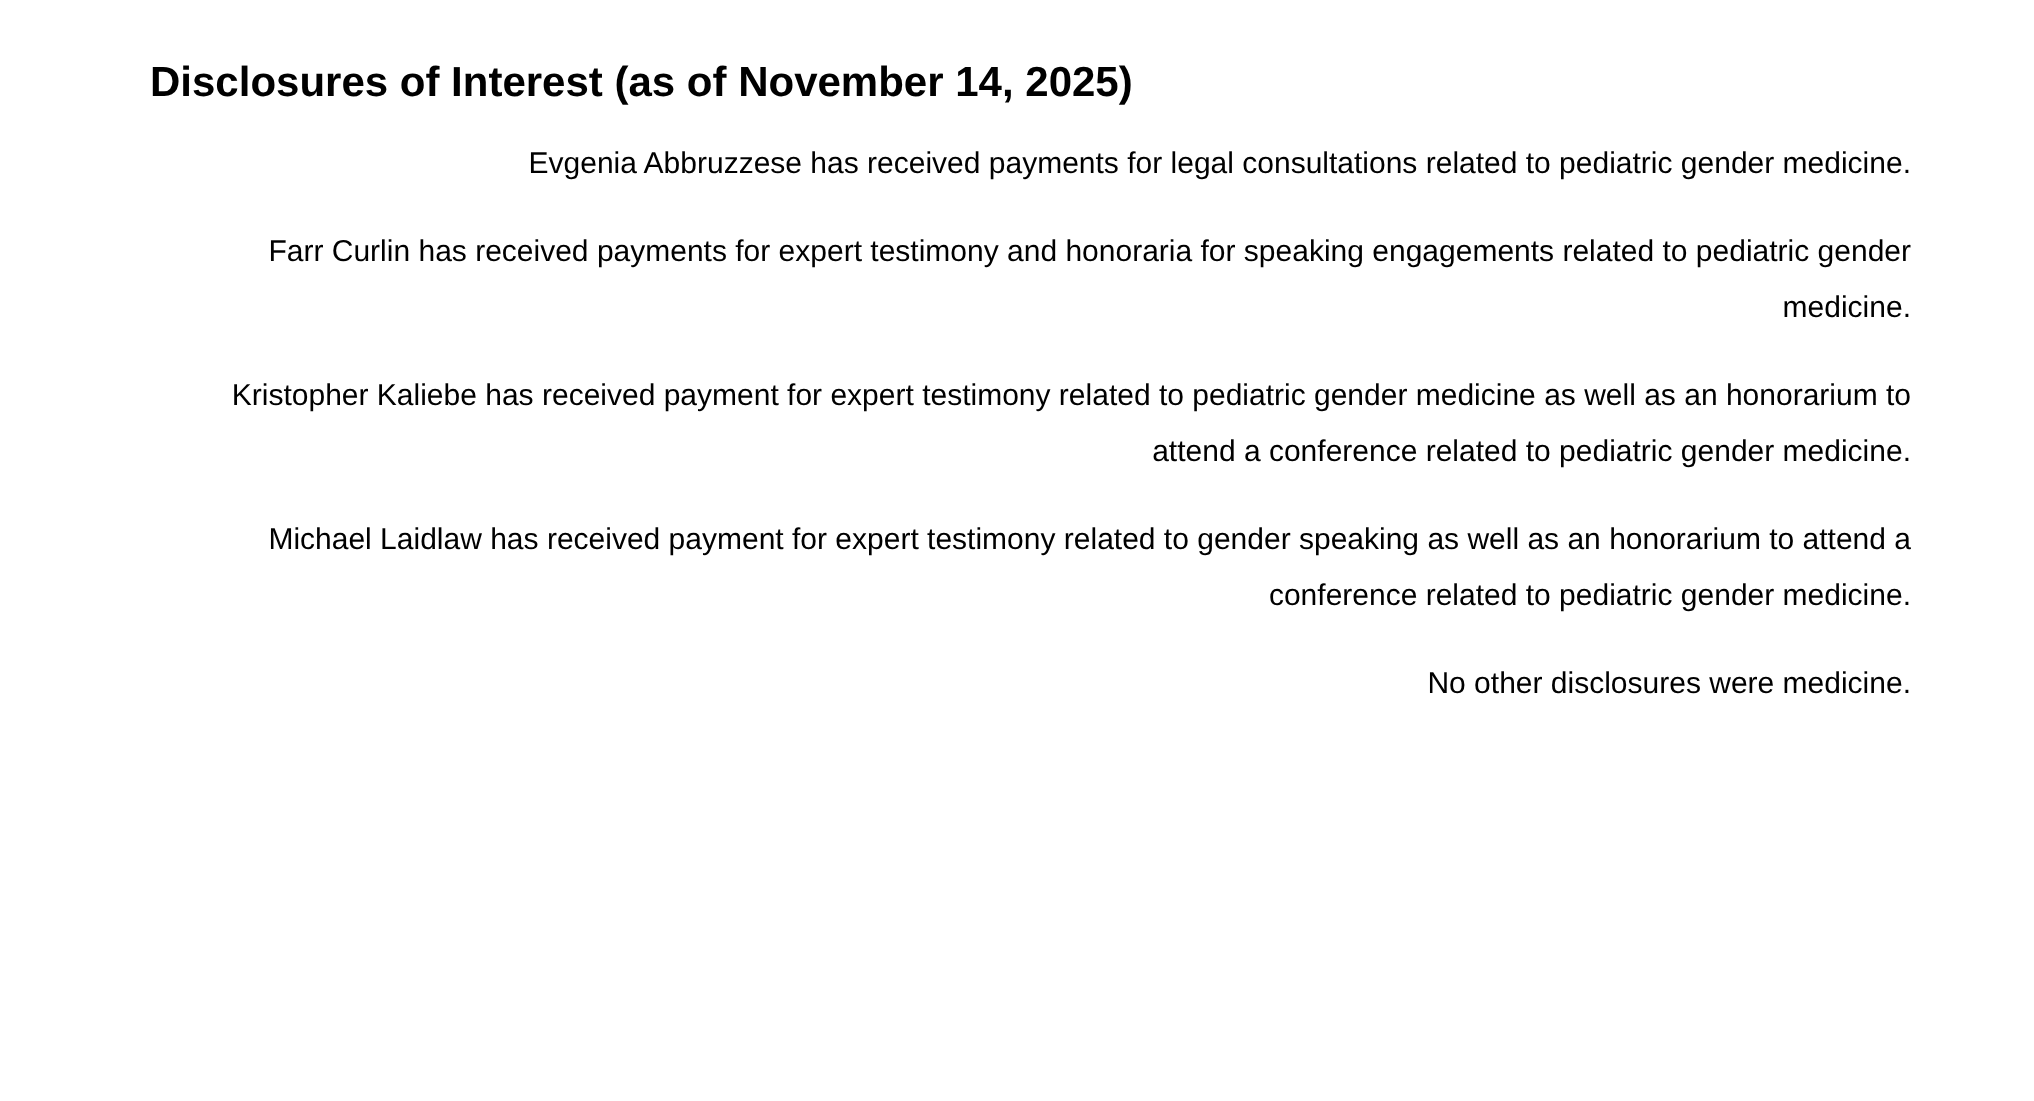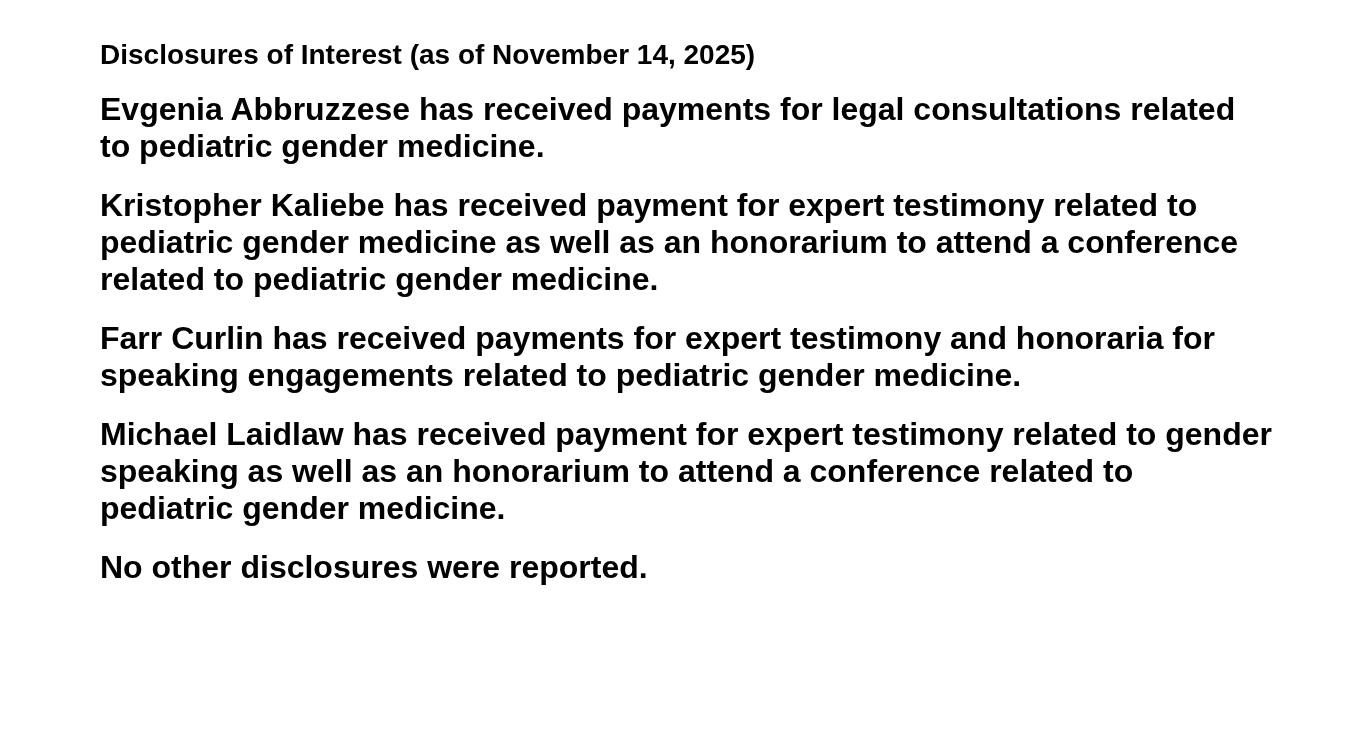--- a/index.html
+++ b/index.html
@@ -22,36 +22,37 @@
     height: 100%;
   }
   .doc-title {
     font-size: 28px;
     line-height: 37px;
     font-weight: bold;
     margin: 0 0 18px 0;
     letter-spacing: 0;
   }
   .doc-paragraph {
-    font-size: 32px;
+    font-size: 20px;
     line-height: 37px;
-    font-weight: bold;
+    font-weight: normal;
     margin: 0 0 22px 0;
     max-width: 1176px;
+    text-align: right;
   }
 </style>
 </head>
 <body>
 
 <div class="doc">
   <h1 class="doc-title">Disclosures of Interest (as of November 14, 2025)</h1>
 
   <p class="doc-paragraph">Evgenia Abbruzzese has received payments for legal consultations related to pediatric gender medicine.</p>
 
+  <p class="doc-paragraph">Farr Curlin has received payments for expert testimony and honoraria for speaking engagements related to pediatric gender medicine.</p>
+
   <p class="doc-paragraph">Kristopher Kaliebe has received payment for expert testimony related to pediatric gender medicine as well as an honorarium to attend a conference related to pediatric gender medicine.</p>
-
-  <p class="doc-paragraph">Farr Curlin has received payments for expert testimony and honoraria for speaking engagements related to pediatric gender medicine.</p>
 
   <p class="doc-paragraph">Michael Laidlaw has received payment for expert testimony related to gender speaking as well as an honorarium to attend a conference related to pediatric gender medicine.</p>
 
 
-  <p class="doc-paragraph">No other disclosures were reported.</p>
+  <p class="doc-paragraph">No other disclosures were medicine.</p>
 </div>
 
 </body></html>

